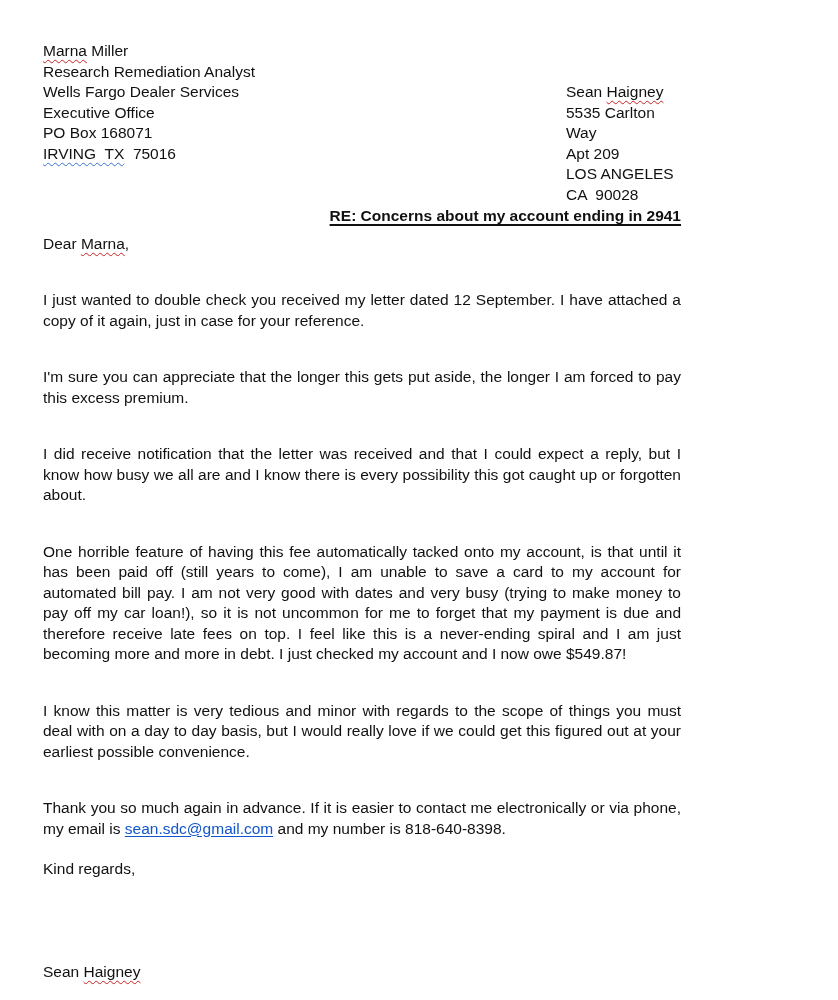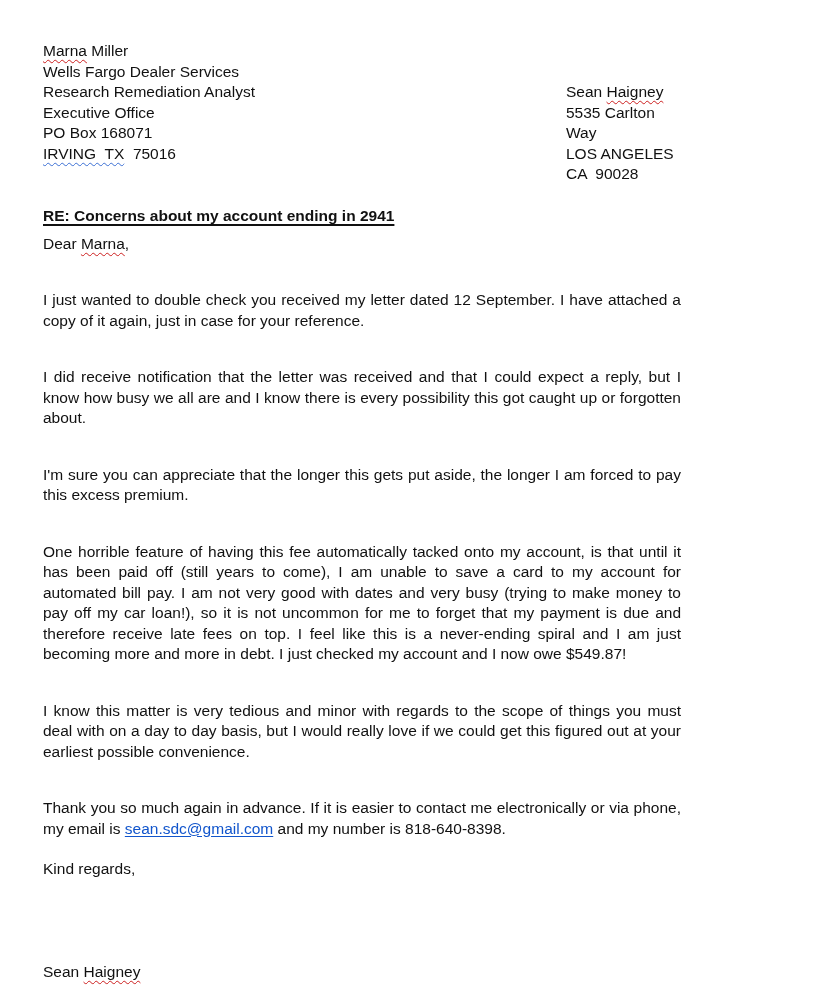--- a/index.html
+++ b/index.html
@@ -48,20 +48,21 @@
     text-decoration-skip-ink: none;
     text-align: right;
   }
   .date { margin-top: 60px; }
   .subject {
     margin-top: 41px;
     font-weight: bold;
     text-decoration: underline;
     text-decoration-thickness: 1.5px;
     text-underline-offset: 3px;
+    text-align: right;
   }
   .salutation { margin-top: 7px; }
   .para {
     margin-top: 36px;
     text-align: justify;
   }
   .closing { margin-top: 20px; }
   .signature { margin-top: 82px; }
   a.email-link {
     color: var(--link);
@@ -71,43 +72,44 @@
   }
 </style>
 </head>
 <body>
 
 <div class="page">
 
   <div class="address-row">
     <div class="addr addr-left">
       <div class="line"><span class="spell">Marna</span><span> Miller</span></div>
+      <div class="line">Research Remediation Analyst</div>
       <div class="line">Wells Fargo Dealer Services</div>
-      <div class="line">Research Remediation Analyst</div>
       <div class="line">Executive Office</div>
       <div class="line">PO Box 168071</div>
       <div class="line"><span class="grammar">IRVING  TX</span><span>  75016</span></div>
     </div>
     <div class="addr addr-right">
       <div class="line"><span>Sean </span><span class="spell">Haigney</span></div>
       <div class="line">5535 Carlton Way</div>
+      <div class="line">Apt 209</div>
       <div class="line">LOS ANGELES  CA  90028</div>
     </div>
   </div>
 
 
   <div class="subject">RE: Concerns about my account ending in 2941</div>
 
   <div class="salutation"><span>Dear </span><span class="spell">Marna</span><span>,</span></div>
 
   <p class="para">I just wanted to double check you received my letter dated 12 September. I have attached a copy of it again, just in case for your reference.</p>
 
+  <p class="para">I'm sure you can appreciate that the longer this gets put aside, the longer I am forced to pay this excess premium.</p>
+
   <p class="para">I did receive notification that the letter was received and that I could expect a reply, but I know how busy we all are and I know there is every possibility this got caught up or forgotten about.</p>
-
-  <p class="para">I'm sure you can appreciate that the longer this gets put aside, the longer I am forced to pay this excess premium.</p>
 
   <p class="para">One horrible feature of having this fee automatically tacked onto my account, is that until it has been paid off (still years to come), I am unable to save a card to my account for automated bill pay. I am not very good with dates and very busy (trying to make money to pay off my car loan!), so it is not uncommon for me to forget that my payment is due and therefore receive late fees on top. I feel like this is a never-ending spiral and I am just becoming more and more in debt. I just checked my account and I now owe $549.87!</p>
 
   <p class="para">I know this matter is very tedious and minor with regards to the scope of things you must deal with on a day to day basis, but I would really love if we could get this figured out at your earliest possible convenience.</p>
 
   <p class="para"><span>Thank you so much again in advance. If it is easier to contact me electronically or via phone, my email is </span><a class="email-link" href="#">sean.sdc@gmail.com</a><span> and my number is 818-640-8398.</span></p>
 
   <div class="closing">Kind regards,</div>
 
   <div class="signature"><span>Sean </span><span class="spell">Haigney</span></div>

